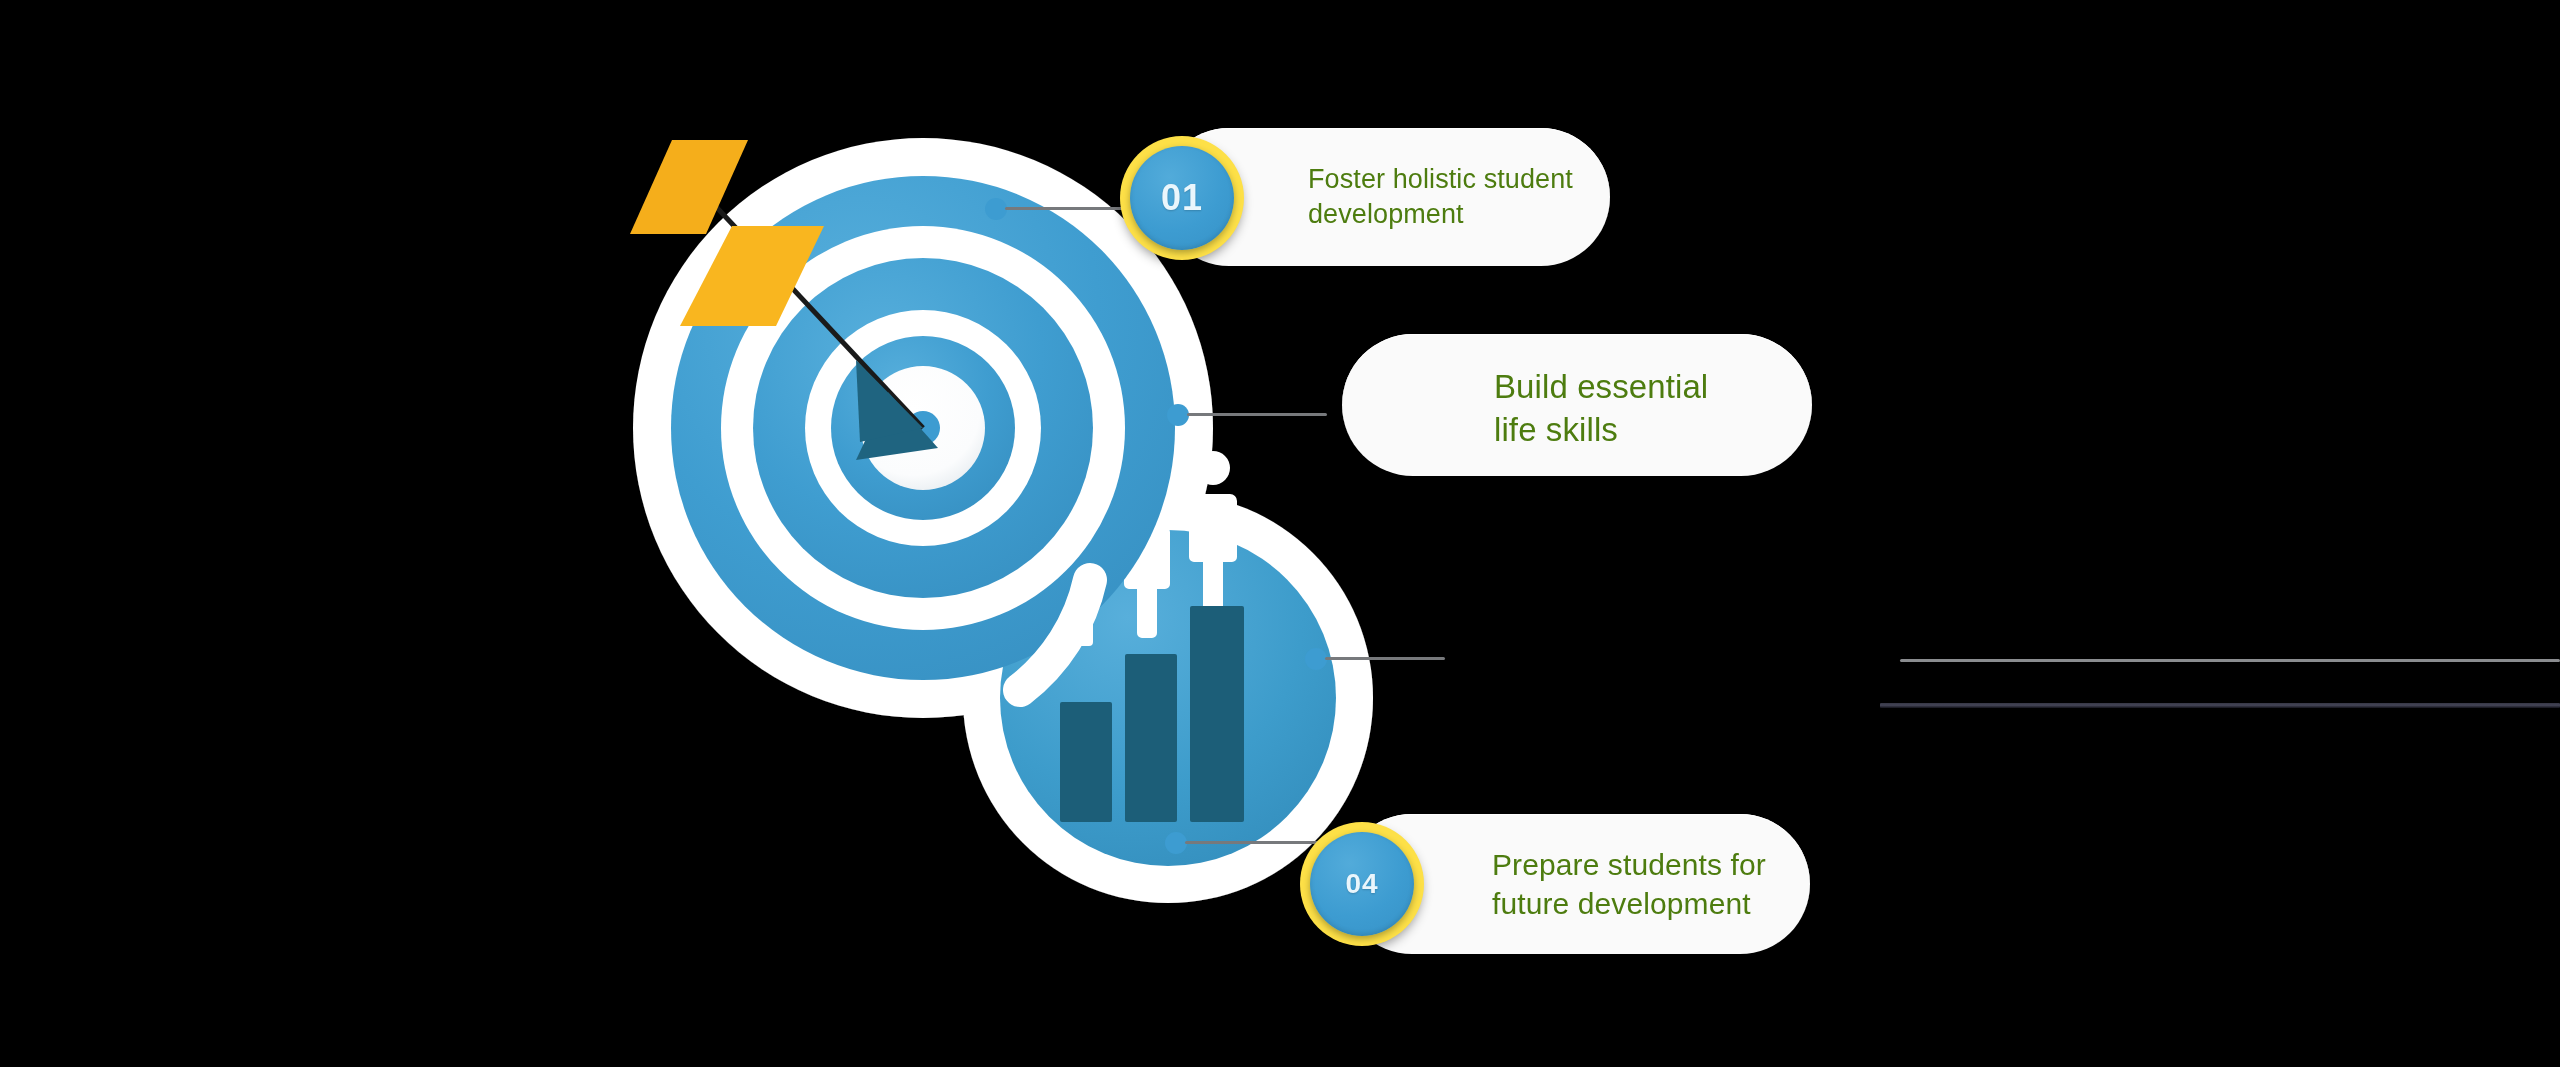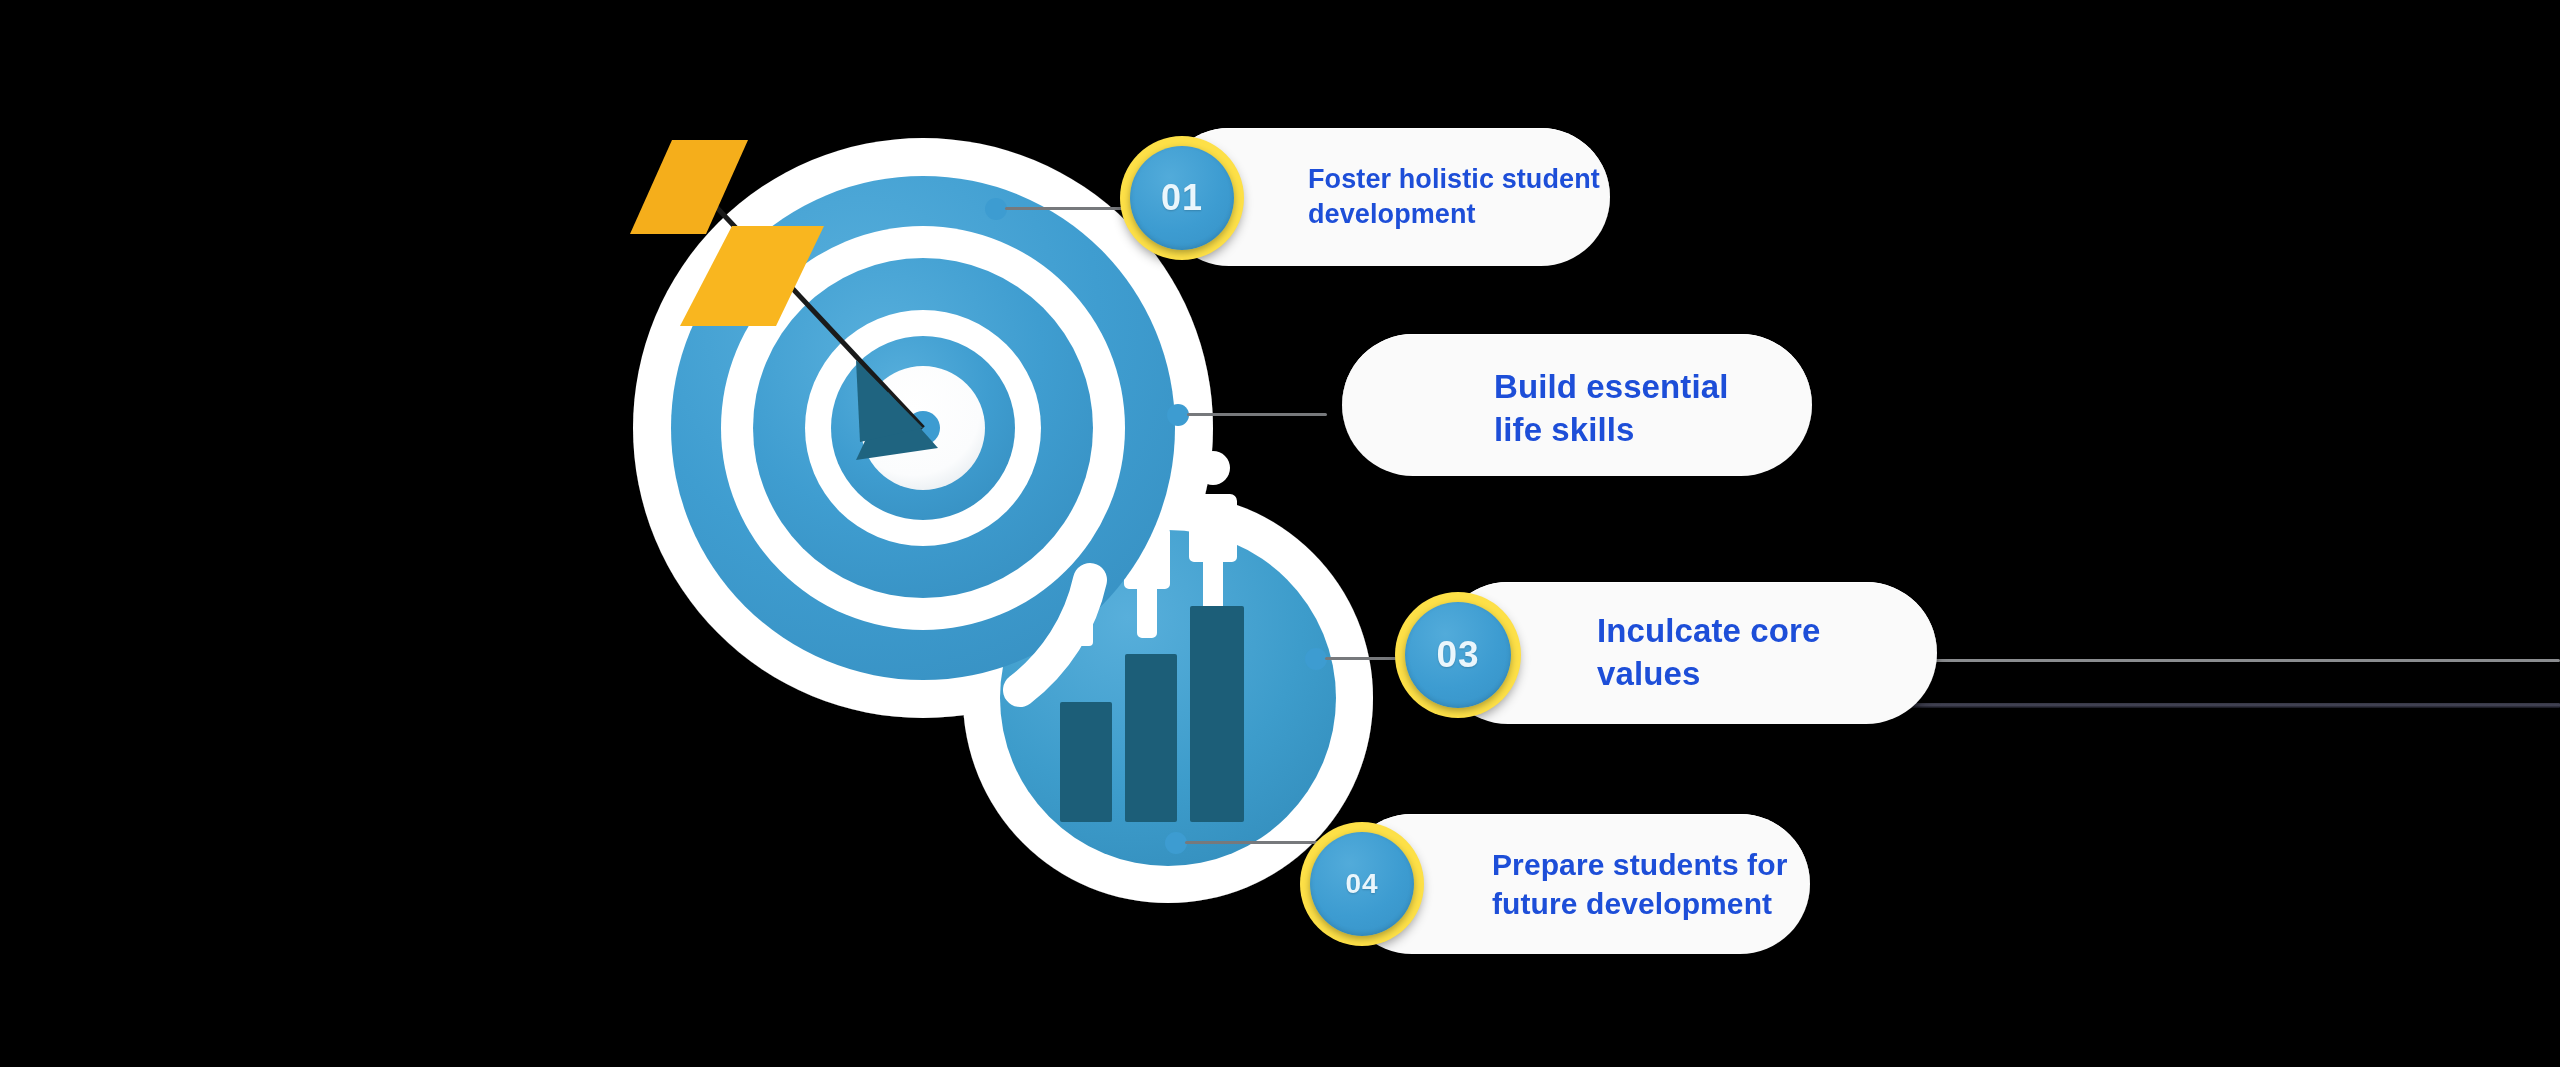--- a/index.html
+++ b/index.html
@@ -24,21 +24,21 @@
   .item{position:absolute;display:flex;align-items:center;}
   .pill{
     position:absolute;left:0;top:0;
     background:#fafafa;border-radius:999px;
     box-shadow:0 9px 16px -5px rgba(0,0,0,.55),
                0 2px 4px rgba(0,0,0,.35),
                inset 0 1px 0 #ffffff;
     display:flex;align-items:center;
   }
   .pill .txt{
-    color:#1d4ed8;font-weight:700;letter-spacing:.1px;
+    color:#4d7c0f;font-weight:400;letter-spacing:.1px;
     line-height:1.30;white-space:pre-line;
   }
   .badge-wrap{
     position:absolute;border-radius:50%;
     background:#fde047;display:flex;align-items:center;justify-content:center;
     box-shadow:0 5px 12px -3px rgba(0,0,0,.45);
   }
   .badge{
     border-radius:50%;
     background:radial-gradient(circle at 38% 30%,#52abda 0%,#3d9cd1 55%,#3691c6 100%);
@@ -154,31 +154,20 @@
     </div>
   </div>
 
   <div class="item" style="left:1300px;top:320px;width:530px;height:180px;">
     <div class="pill" style="left:42px;top:14px;width:470px;height:142px;padding-left:152px;box-sizing:border-box;">
       <div class="txt" style="font-size:33px;margin-top:8px;">Build essential
 life skills</div>
     </div>
   </div>
 
-  <div class="item" style="left:1395px;top:568px;width:530px;height:180px;">
-    <div class="pill" style="left:42px;top:14px;width:500px;height:142px;padding-left:160px;box-sizing:border-box;">
-      <div class="txt" style="font-size:33px;">Inculcate core
-values</div>
-    </div>
-    <div class="badge-wrap" style="left:0px;top:24px;width:126px;height:126px;">
-      <div class="badge" style="width:106px;height:106px;">
-        <span style="font-size:37px;">03</span>
-      </div>
-    </div>
-  </div>
 
   <div class="item" style="left:1300px;top:800px;width:530px;height:180px;">
     <div class="pill" style="left:42px;top:14px;width:468px;height:140px;padding-left:150px;box-sizing:border-box;">
       <div class="txt" style="font-size:30px;">Prepare students for
 future development</div>
     </div>
     <div class="badge-wrap" style="left:0px;top:22px;width:124px;height:124px;">
       <div class="badge" style="width:104px;height:104px;">
         <span style="font-size:28px;">04</span>
       </div>

